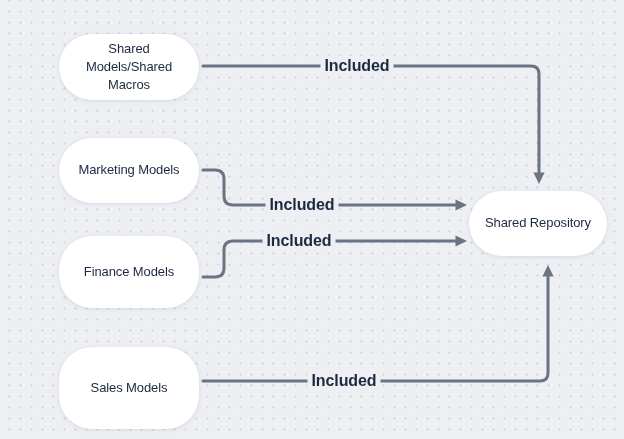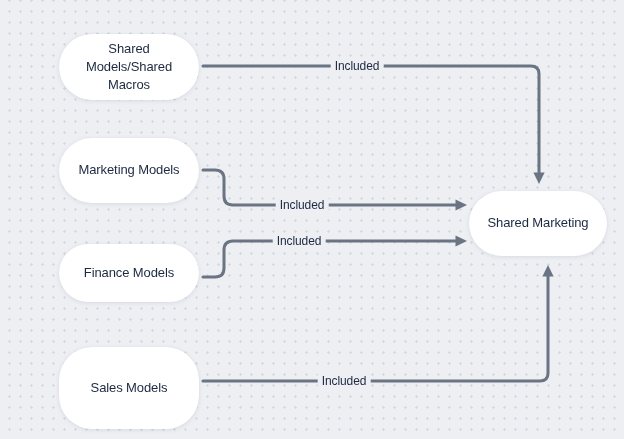--- a/index.html
+++ b/index.html
@@ -47,31 +47,31 @@
     font-weight: 500;
     line-height: 1.4;
     letter-spacing: -0.1px;
   }
   .node .node-label {
     display: block;
     max-width: 104px;
   }
   .node-1 { left: 59px;  top: 34px;  width: 140px; height: 66px; }
   .node-2 { left: 59px;  top: 138px; width: 140px; height: 65px; }
-  .node-3 { left: 59px;  top: 244px; width: 140px; height: 58px; }
+  .node-3 { left: 59px;  top: 236px; width: 140px; height: 72px; }
   .node-4 { left: 59px;  top: 347px; width: 140px; height: 82px; }
   .node-5 { left: 469px; top: 191px; width: 138px; height: 65px; }
   .node-5 .node-label { max-width: 120px; }
   .edge-label {
     position: absolute;
     transform: translate(-50%, -50%);
     background: #edeff3;
     color: #1c2940;
-    font-size: 12px;
-    font-weight: 400;
+    font-size: 16px;
+    font-weight: 700;
     letter-spacing: -0.1px;
     padding: 1px 4px;
     white-space: nowrap;
   }
   .edge-label-1 { left: 357px; top: 66px; }
   .edge-label-2 { left: 302px; top: 205px; }
   .edge-label-3 { left: 299px; top: 241px; }
   .edge-label-4 { left: 344px; top: 381px; }
 </style>
 </head>
@@ -112,21 +112,21 @@
 
   <div class="node node-3">
     <span class="node-label">Finance Models</span>
   </div>
 
   <div class="node node-4">
     <span class="node-label">Sales Models</span>
   </div>
 
   <div class="node node-5">
-    <span class="node-label">Shared Marketing</span>
+    <span class="node-label">Shared Repository</span>
   </div>
 
   <div class="edge-label edge-label-1">Included</div>
   <div class="edge-label edge-label-2">Included</div>
   <div class="edge-label edge-label-3">Included</div>
   <div class="edge-label edge-label-4">Included</div>
 
 </div>
 
 </body></html>

